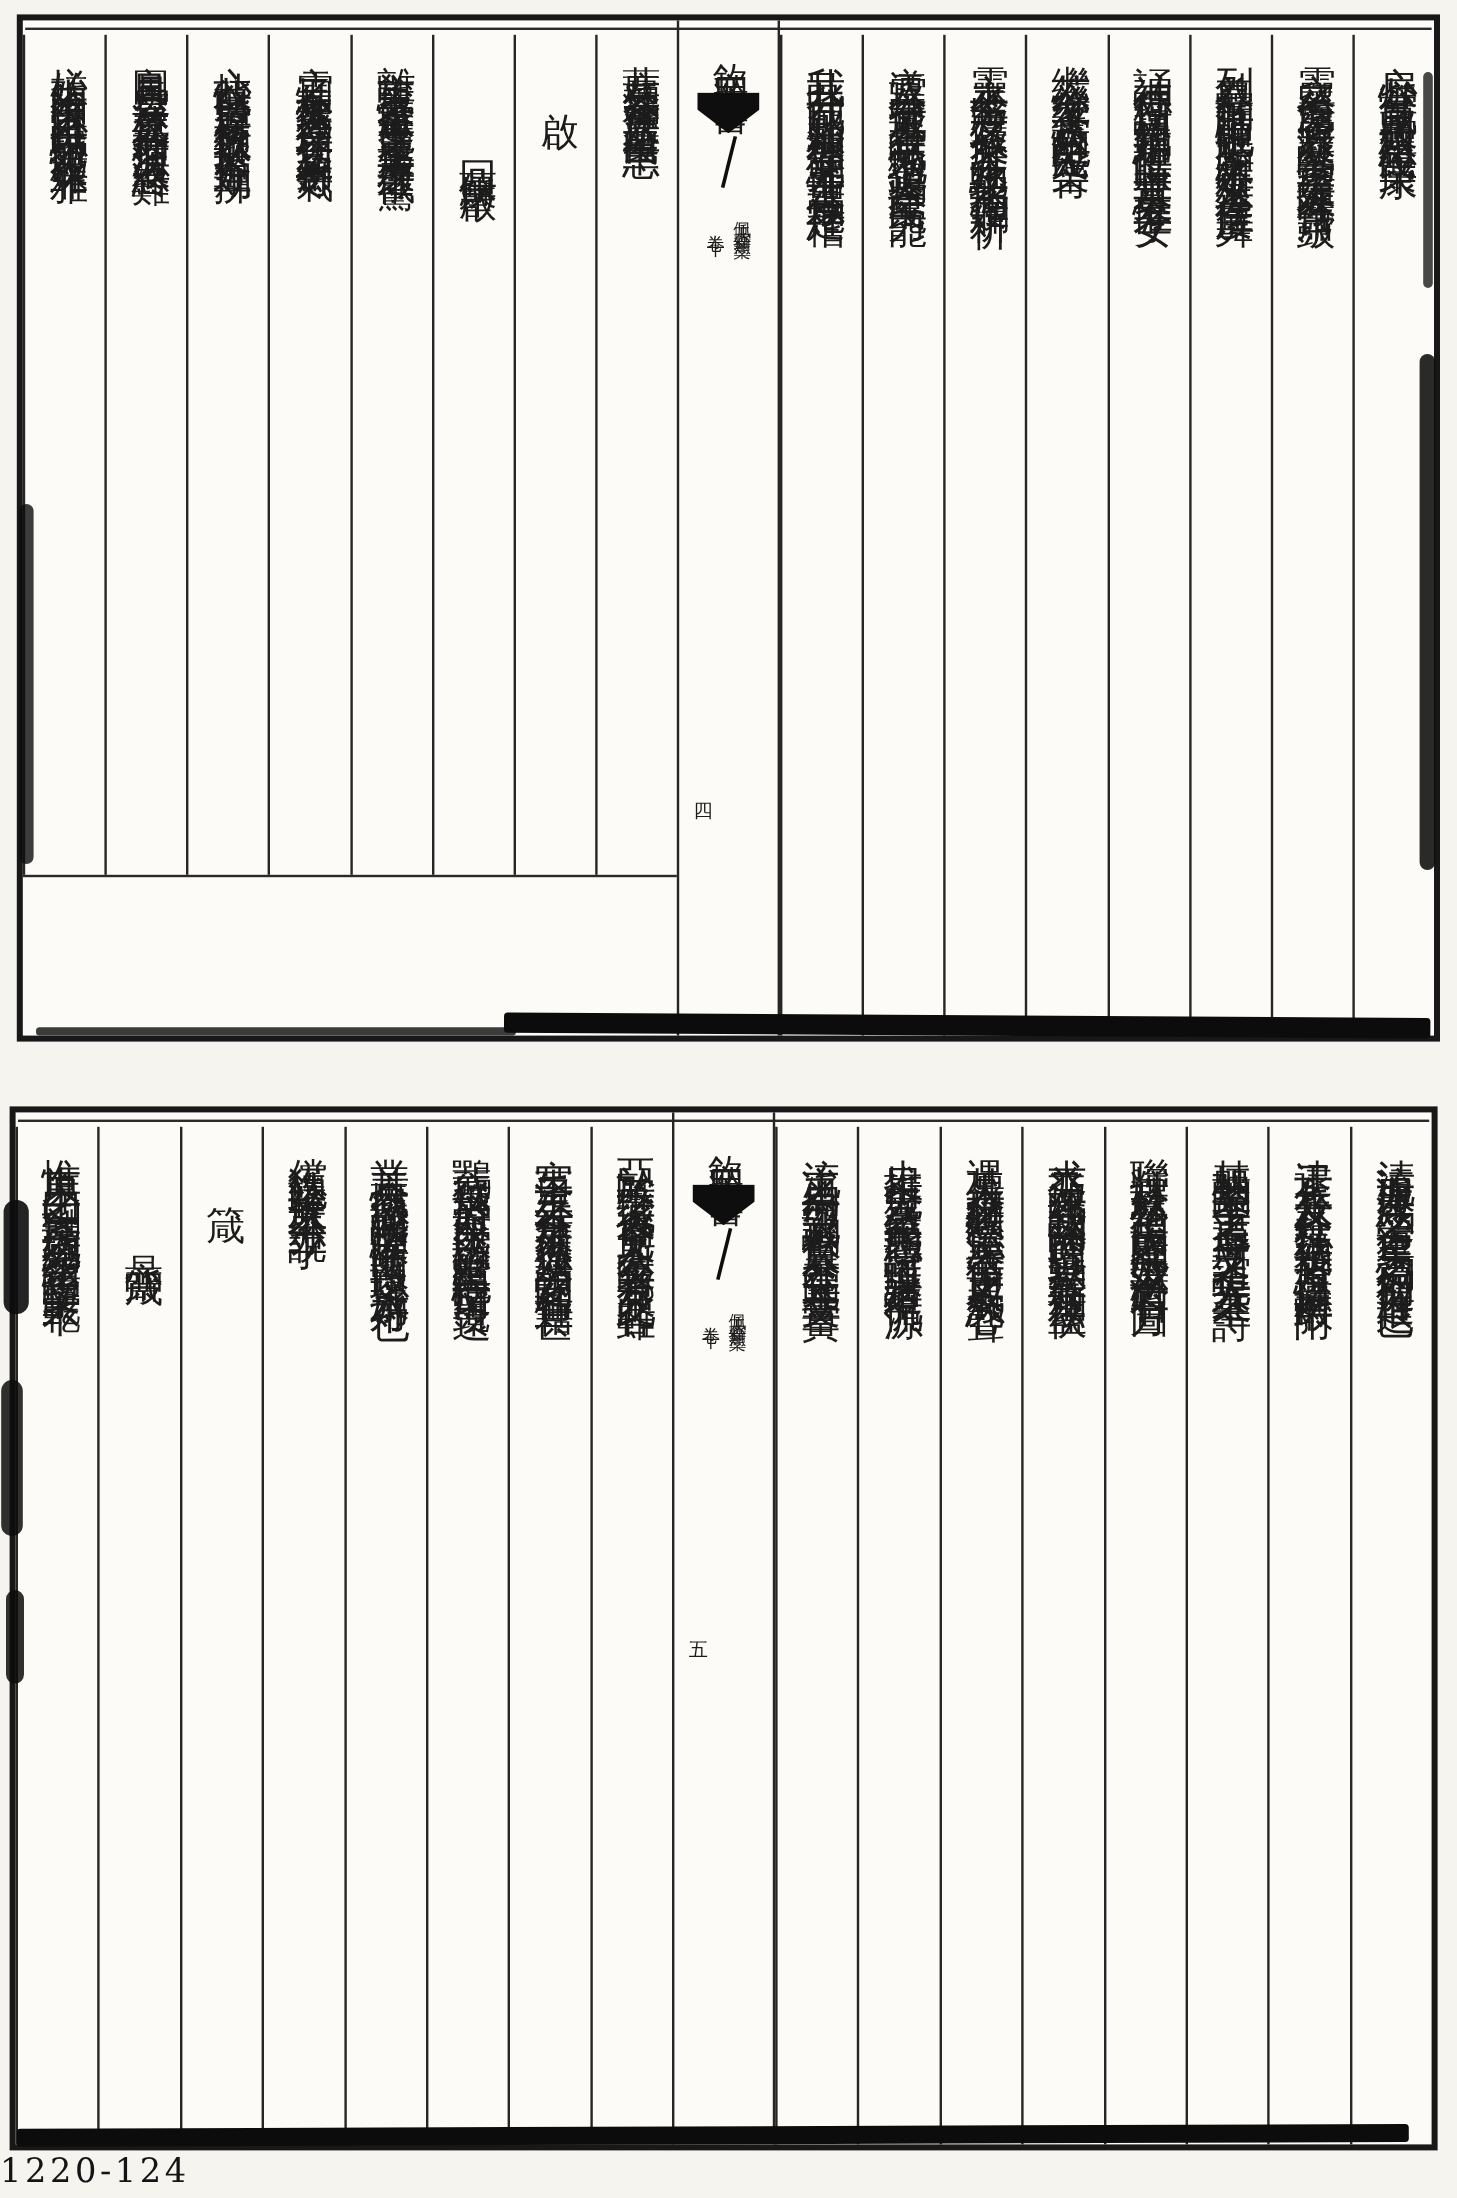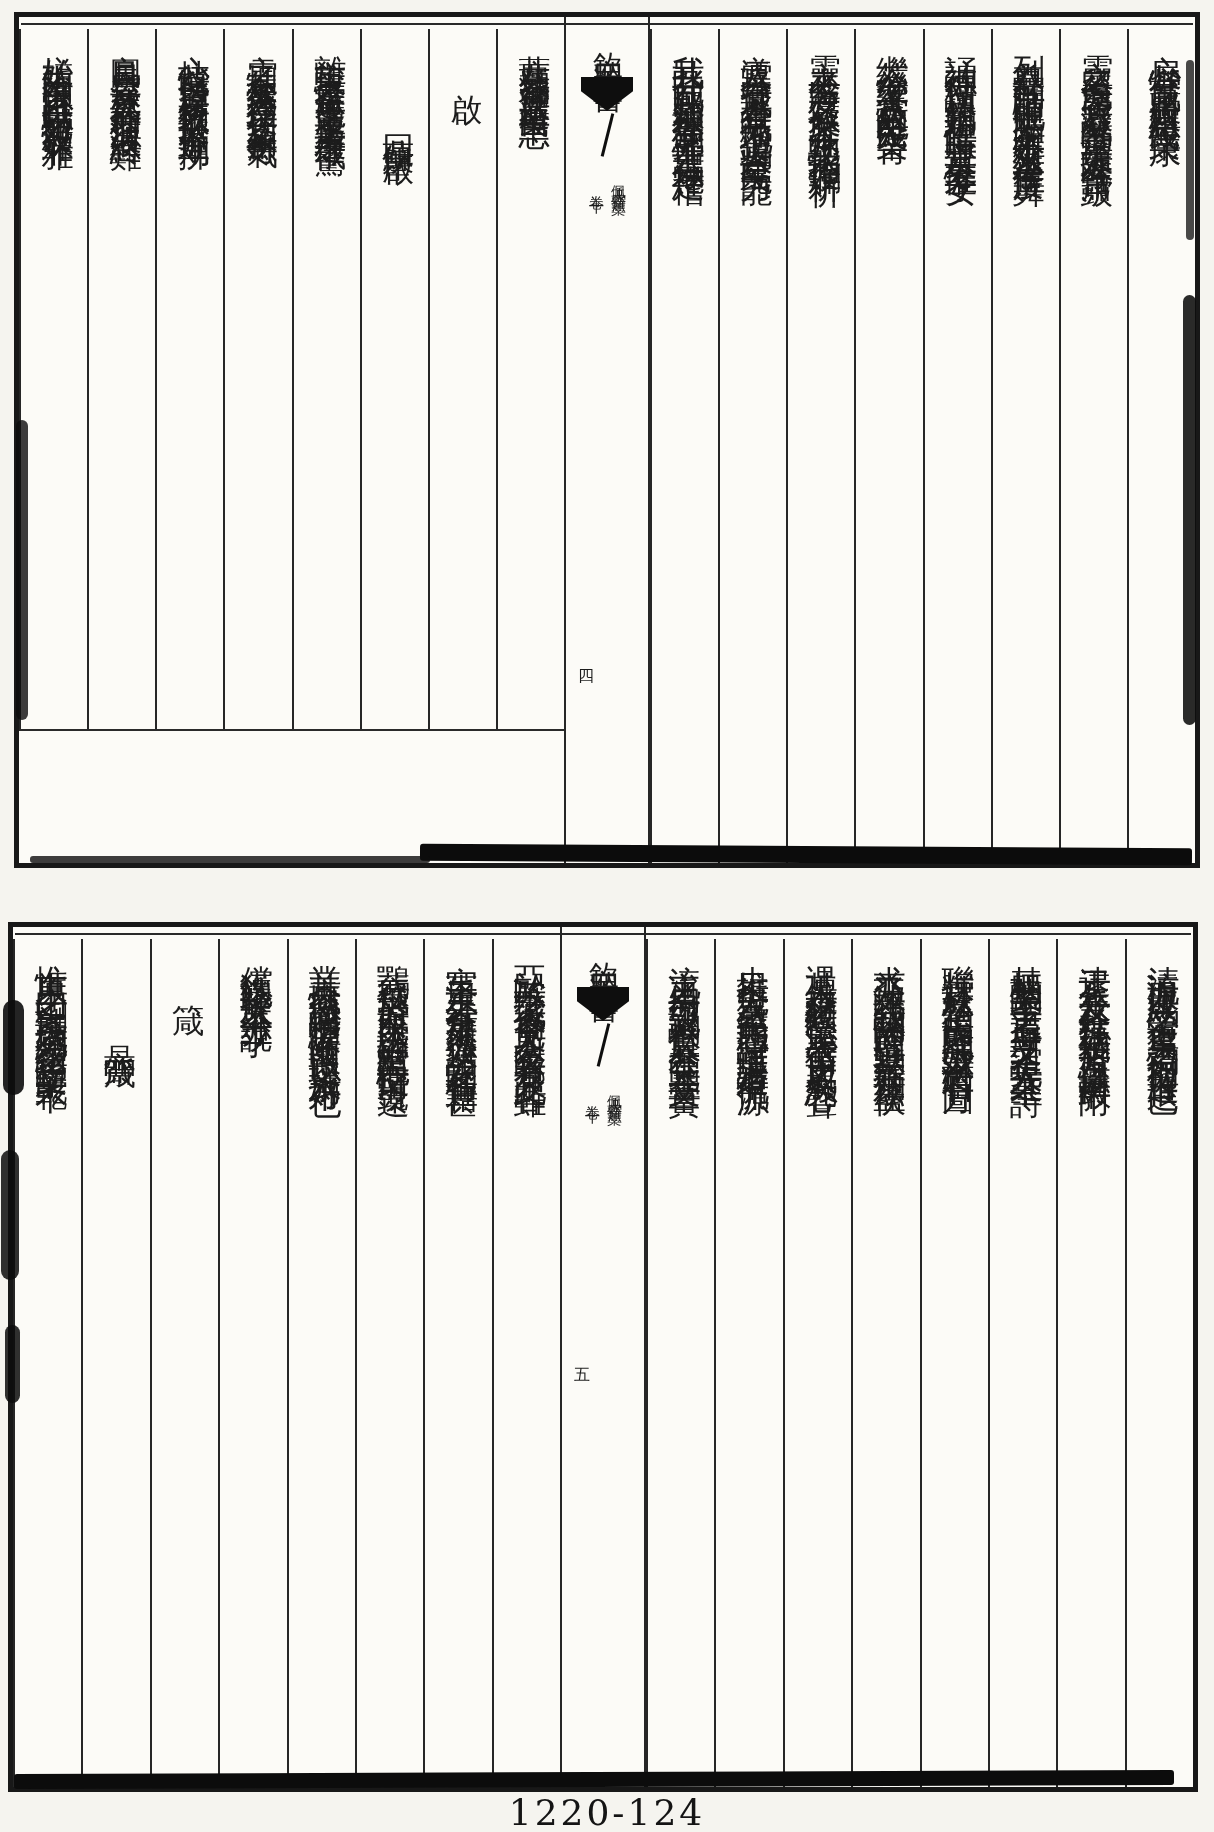--- a/index.html
+++ b/index.html
@@ -57,22 +57,22 @@
   }
   .meta-juan{margin-top:10px;}
   .folio-num{
     position:absolute;left:9px;
     writing-mode:vertical-rl;text-orientation:upright;
     font-size:16px;letter-spacing:2px;
   }
   #top-block .folio-num{top:640px;}
   #bottom-block .folio-num{top:428px;}
   .page-label{
-    position:absolute;left:0;right:0;top:1792px;text-align:center;
-    font-size:36px;letter-spacing:3px;color:#141414;
+    position:absolute;left:0;right:0;top:1792px;text-align:left;
+    font-size:28px;letter-spacing:3px;color:#141414;
   }
   .smudge{position:absolute;background:#0c0c0c;}
   .sm-r1{left:1183px;top:295px;width:13px;height:430px;border-radius:7px;opacity:.88;}
   .sm-r2{left:1186px;top:60px;width:8px;height:180px;border-radius:5px;opacity:.75;}
   .sm-b1{left:420px;top:846px;width:772px;height:17px;border-radius:3px;transform:rotate(.35deg);}
   .sm-b2{left:30px;top:856px;width:400px;height:7px;opacity:.8;border-radius:3px;}
   .sm-l1{left:3px;top:1000px;width:21px;height:95px;border-radius:10px;opacity:.9;}
   .sm-l2{left:1px;top:1150px;width:18px;height:130px;border-radius:9px;opacity:.85;}
   .sm-l3{left:5px;top:1325px;width:15px;height:78px;border-radius:8px;opacity:.85;}
   .sm-l4{left:16px;top:420px;width:12px;height:300px;border-radius:6px;opacity:.8;}

